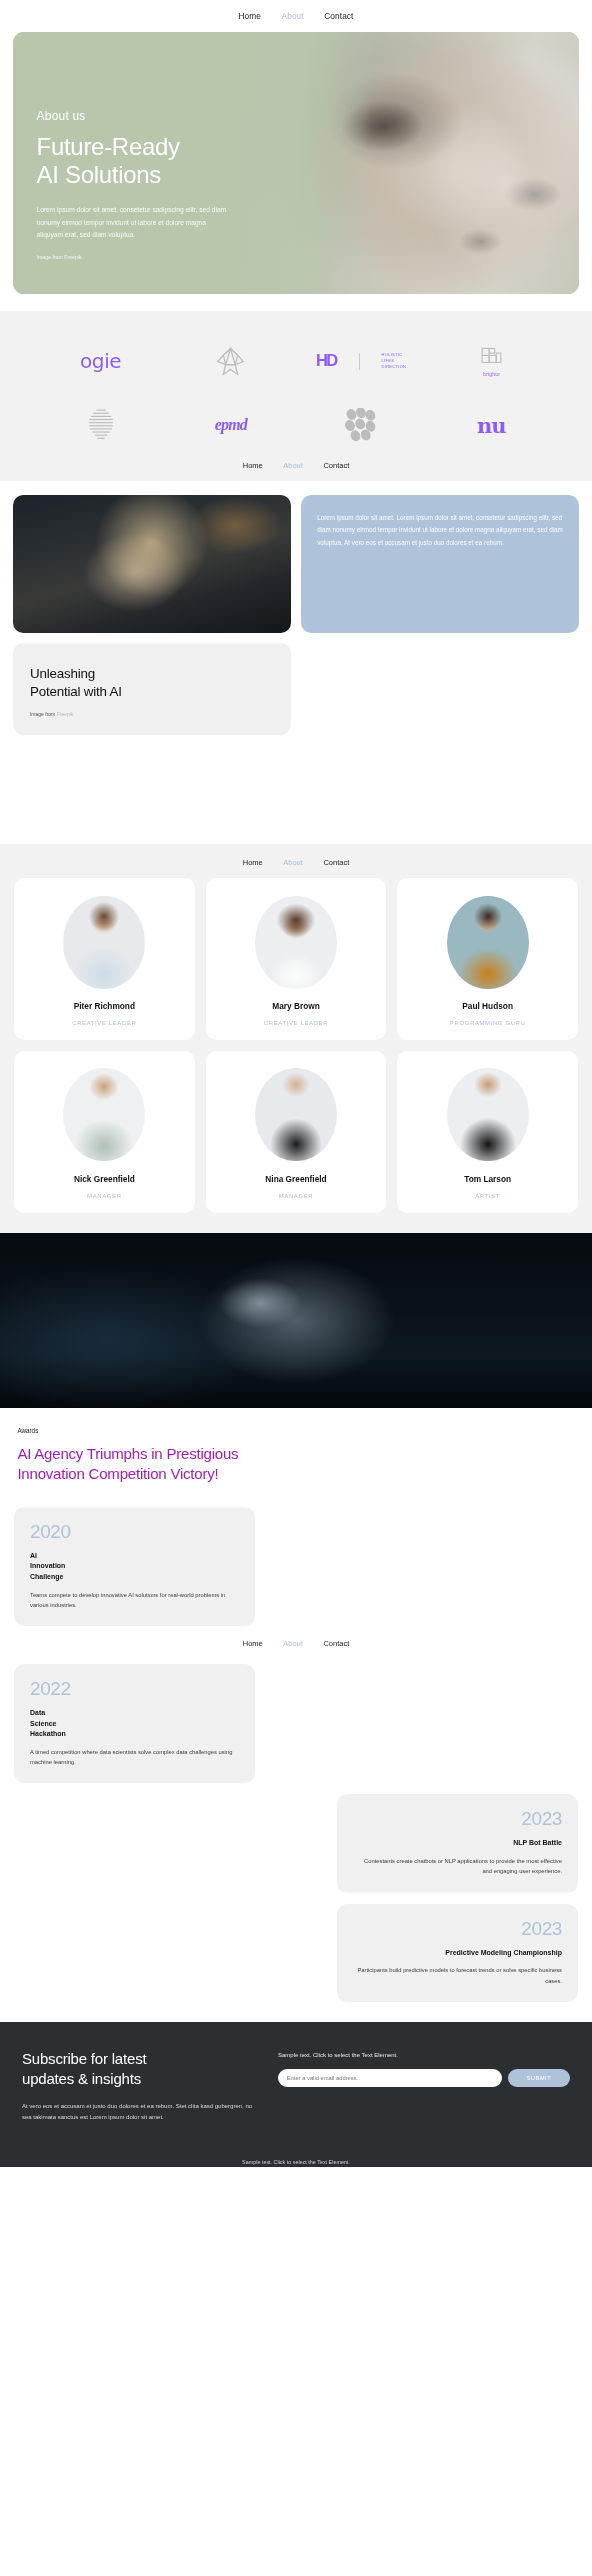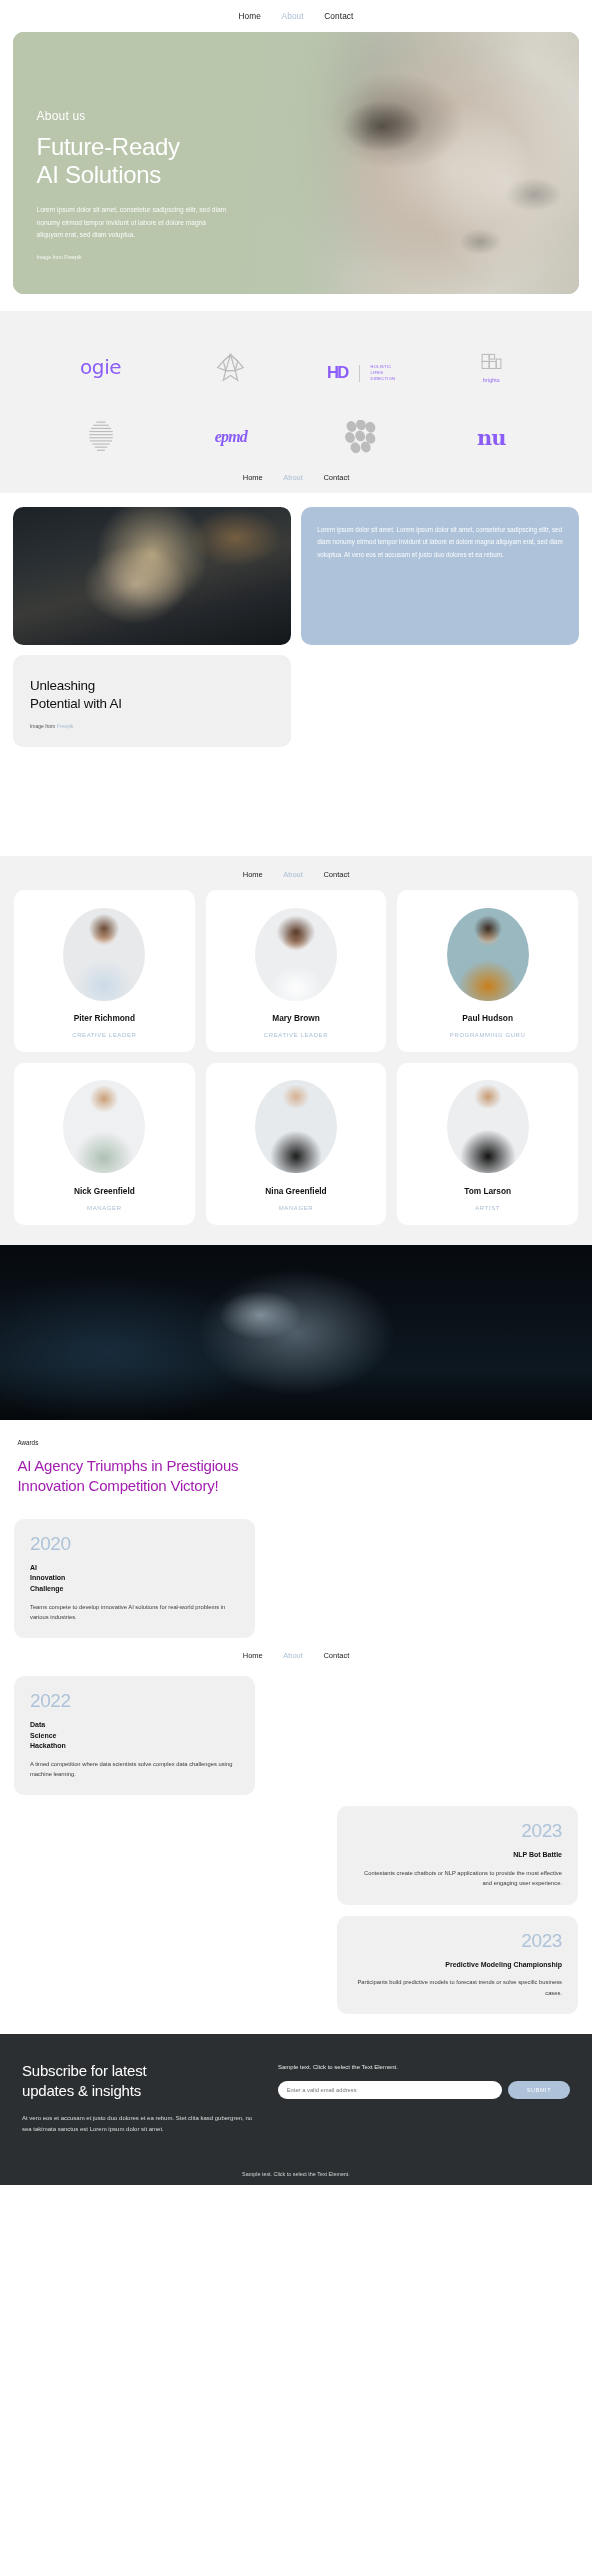--- a/index.html
+++ b/index.html
@@ -62,21 +62,21 @@
 
   
   .logos{ background:#f2f2f2;padding:32px 0 11px; }
   .logo-grid{
     display:grid;grid-template-columns:repeat(4,1fr);
     row-gap:28px;max-width:521px;margin:0 auto;
     align-items:center;justify-items:center;
   }
   .logo{ color:#8b5cf6;display:flex;align-items:center;justify-content:center;height:36px; }
   .logo-ogie{ font-size:20px;font-weight:400;letter-spacing:-0.4px;font-family:"DejaVu Sans",sans-serif; }
-  .logo-hd{ display:flex;align-items:center;gap:11px;margin-top:12px; }
+  .logo-hd{ display:flex;align-items:center;gap:22px; }
   .logo-hd .hd{ font-size:16.6px;font-weight:700;letter-spacing:-1.6px; }
   .logo-hd .bar{ width:0.8px;height:17.4px;background:#c9c9c9; }
   .logo-hd .sub{ font-size:4px;line-height:1.5;letter-spacing:0.3px; }
   .logo-brighto{ display:flex;flex-direction:column;align-items:center;gap:2.4px; }
   .logo-brighto .word{ font-size:5.1px;letter-spacing:0.2px; }
   .logo-epmd{ font-family:Liberation Serif, serif;font-size:16px;font-style:italic;font-weight:700;letter-spacing:-0.8px; }
   .logo-nu{ font-family:"DejaVu Serif",serif;font-size:21px;font-weight:700;letter-spacing:-0.8px; }
   .logo-nav{
     display:flex;justify-content:center;gap:20.5px;margin-top:17.4px;
   }
@@ -183,21 +183,21 @@
   }
   .tl-card.right{ align-self:flex-end;text-align:right;margin-left:8px; }
   .tl-year{ font-size:19px;color:#aec3d9;font-weight:400;letter-spacing:-0.4px;margin-bottom:8px; }
   .tl-title{ font-size:7px;font-weight:700;color:#111;line-height:1.55;margin-bottom:7px; }
   .tl-desc{ font-size:5.8px;line-height:1.75;color:#3a3a3a; }
   .tl-nav{ display:flex;justify-content:center;gap:20.5px;margin:1.6px 0 4.7px; }
   .tl-nav a{ font-size:7.5px;color:#222;text-decoration:none; }
   .tl-nav a.muted{ color:#a9bdd4; }
 
   
-  footer{ background:#2b2f31;padding:27px 22px 8px;color:#fff; }
+  footer{ background:#2b2f31;padding:27px 22px 2px;color:#fff; }
   .foot-row{ display:flex;gap:19px;align-items:flex-start; }
   .foot-left{ width:237px; }
   .foot-left h3{ font-size:15px;line-height:1.3;font-weight:400;margin-bottom:12.6px;letter-spacing:-0.2px; }
   .foot-left p{ font-size:6px;line-height:1.9;color:#dcdcdc; }
   .foot-right{ flex:1;padding-top:3.2px; }
   .foot-sample{ font-size:6px;color:#e8e8e8;margin-bottom:10.3px; }
   .form-row{ display:flex;gap:6.3px;align-items:center; }
   .email-input{
     flex:1;height:18px;border-radius:9.5px;border:none;background:#fff;
     padding:0 8.7px;font-size:5.8px;color:#555;font-family:"Liberation Sans",sans-serif;

